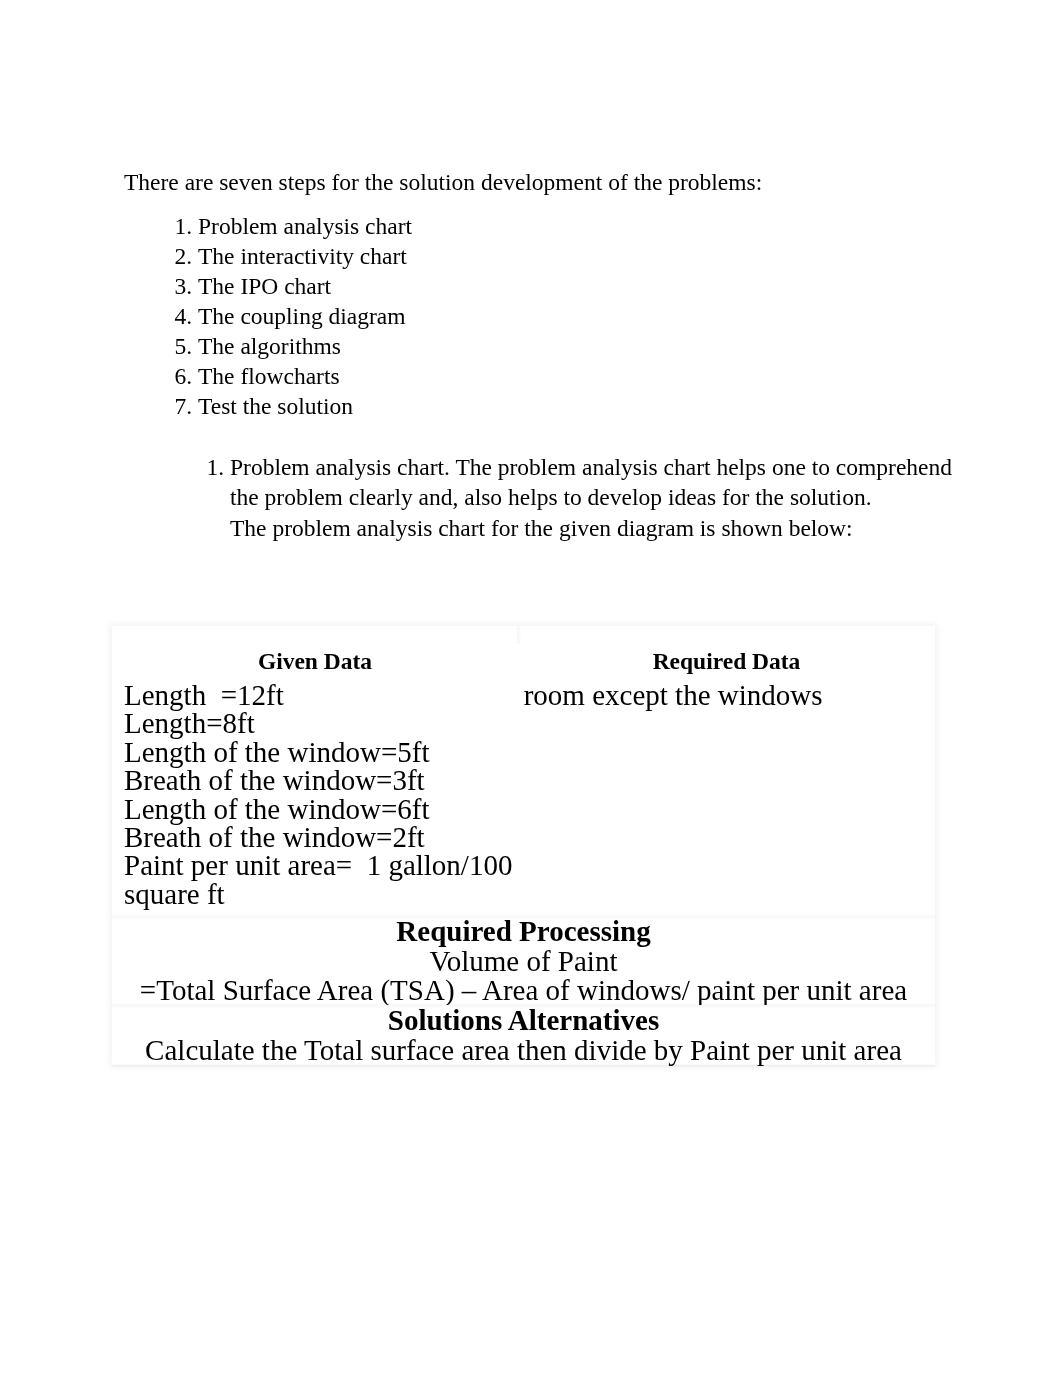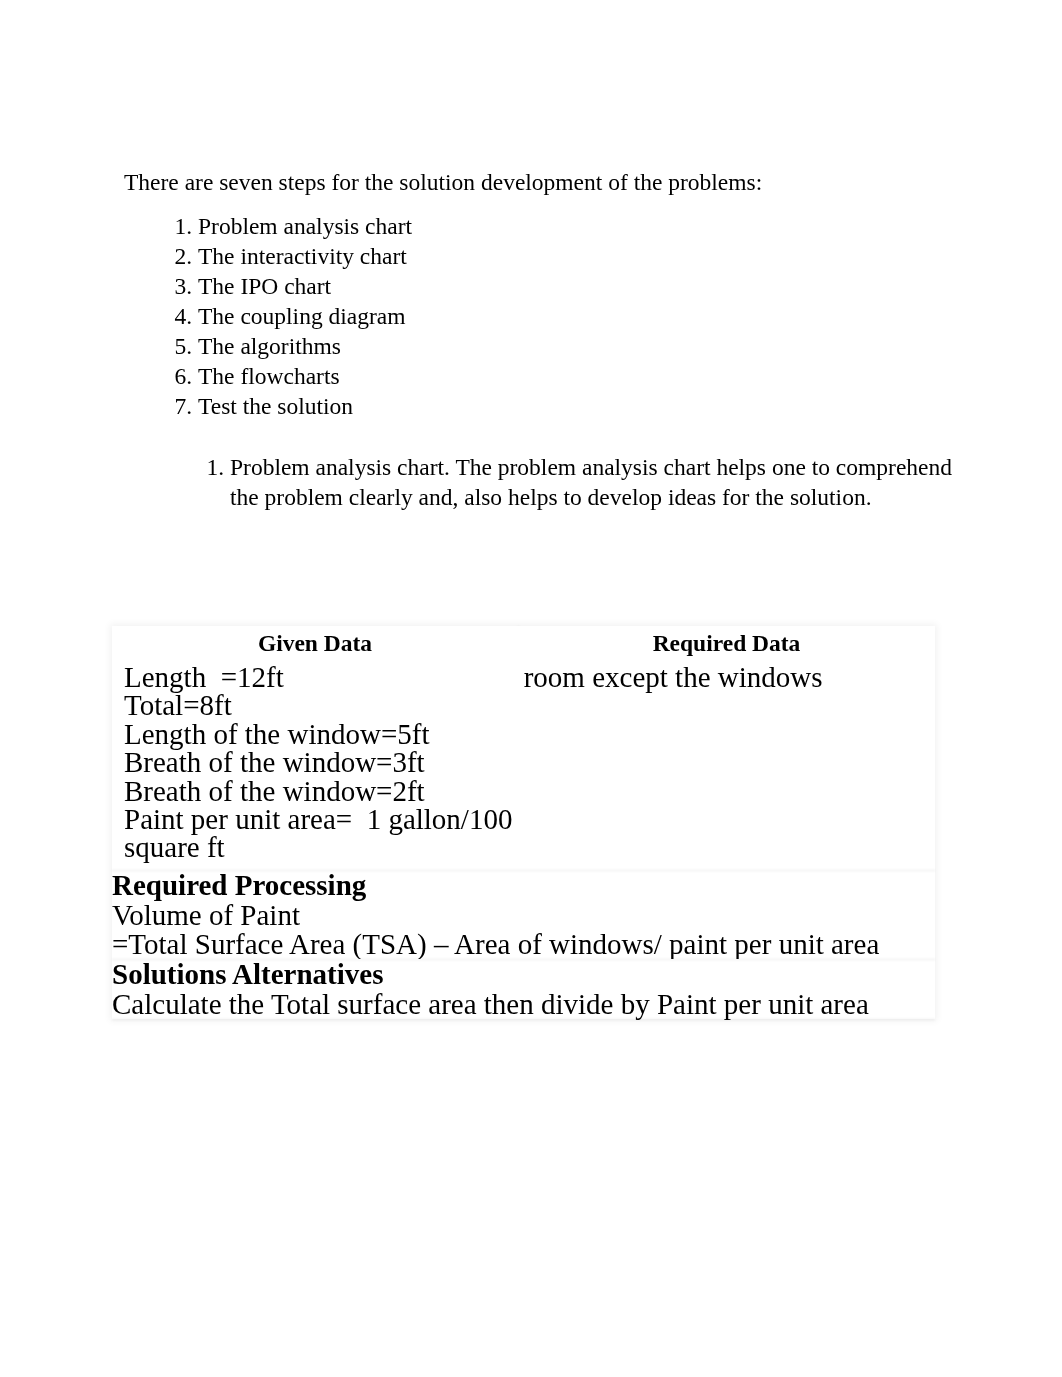--- a/index.html
+++ b/index.html
@@ -119,39 +119,41 @@
     filter: blur(1.1px);
   }
 
   .hdr {
     text-align: center;
     font-weight: bold;
     font-size: 23.5px;
     line-height: 31px;
     padding-top: 2px;
     padding-bottom: 3px;
+    margin-top: 18px;
   }
 
   .body-left {
     padding-left: 12px;
     padding-top: 1px;
     padding-bottom: 8px;
   }
   .body-left .ln { display: block; white-space: pre; }
 
   .body-right {
     padding-left: 9px;
     padding-right: 10px;
     padding-top: 1px;
     padding-bottom: 8px;
   }
   .body-right .ln { display: block; }
 
   .full-row {
     width: 823px;
+    text-align: center;
   }
   .full-row .ln { display: block; }
   .full-row .bold-title {
     font-weight: bold;
     line-height: 31px;
   }
   .full-row .plain {
     line-height: 29px;
   }
 
@@ -204,39 +206,41 @@
     <li>
       <span class="num">7.</span>
       <span>Test the solution</span>
     </li>
   </ol>
 
   <ol class="detail-list">
     <li>
       <span class="num">1.</span>
       <span>Problem analysis chart. The problem analysis chart helps one to comprehend the problem clearly and, also helps to develop ideas for the solution.</span>
+      <span class="sub-line">The problem analysis chart for the given diagram is shown below:</span>
     </li>
   </ol>
 
   <div class="pac-table">
 
     <div class="two-col-band">
       <div class="col-divider"></div>
 
       <div class="pac-row">
         <div class="pac-cell cell-given hdr">Given Data</div>
         <div class="pac-cell cell-required hdr">Required Data</div>
       </div>
 
       <div class="pac-row">
         <div class="pac-cell cell-given body-left">
           <span class="ln">Length  =12ft</span>
-          <span class="ln">Total=8ft</span>
+          <span class="ln">Length=8ft</span>
           <span class="ln">Length of the window=5ft</span>
           <span class="ln">Breath of the window=3ft</span>
+          <span class="ln">Length of the window=6ft</span>
           <span class="ln">Breath of the window=2ft</span>
           <span class="ln">Paint per unit area=  1 gallon/100</span>
           <span class="ln">square ft</span>
         </div>
         <div class="pac-cell cell-required body-right">
           <span class="ln">room except the windows</span>
         </div>
       </div>
     </div>
 

